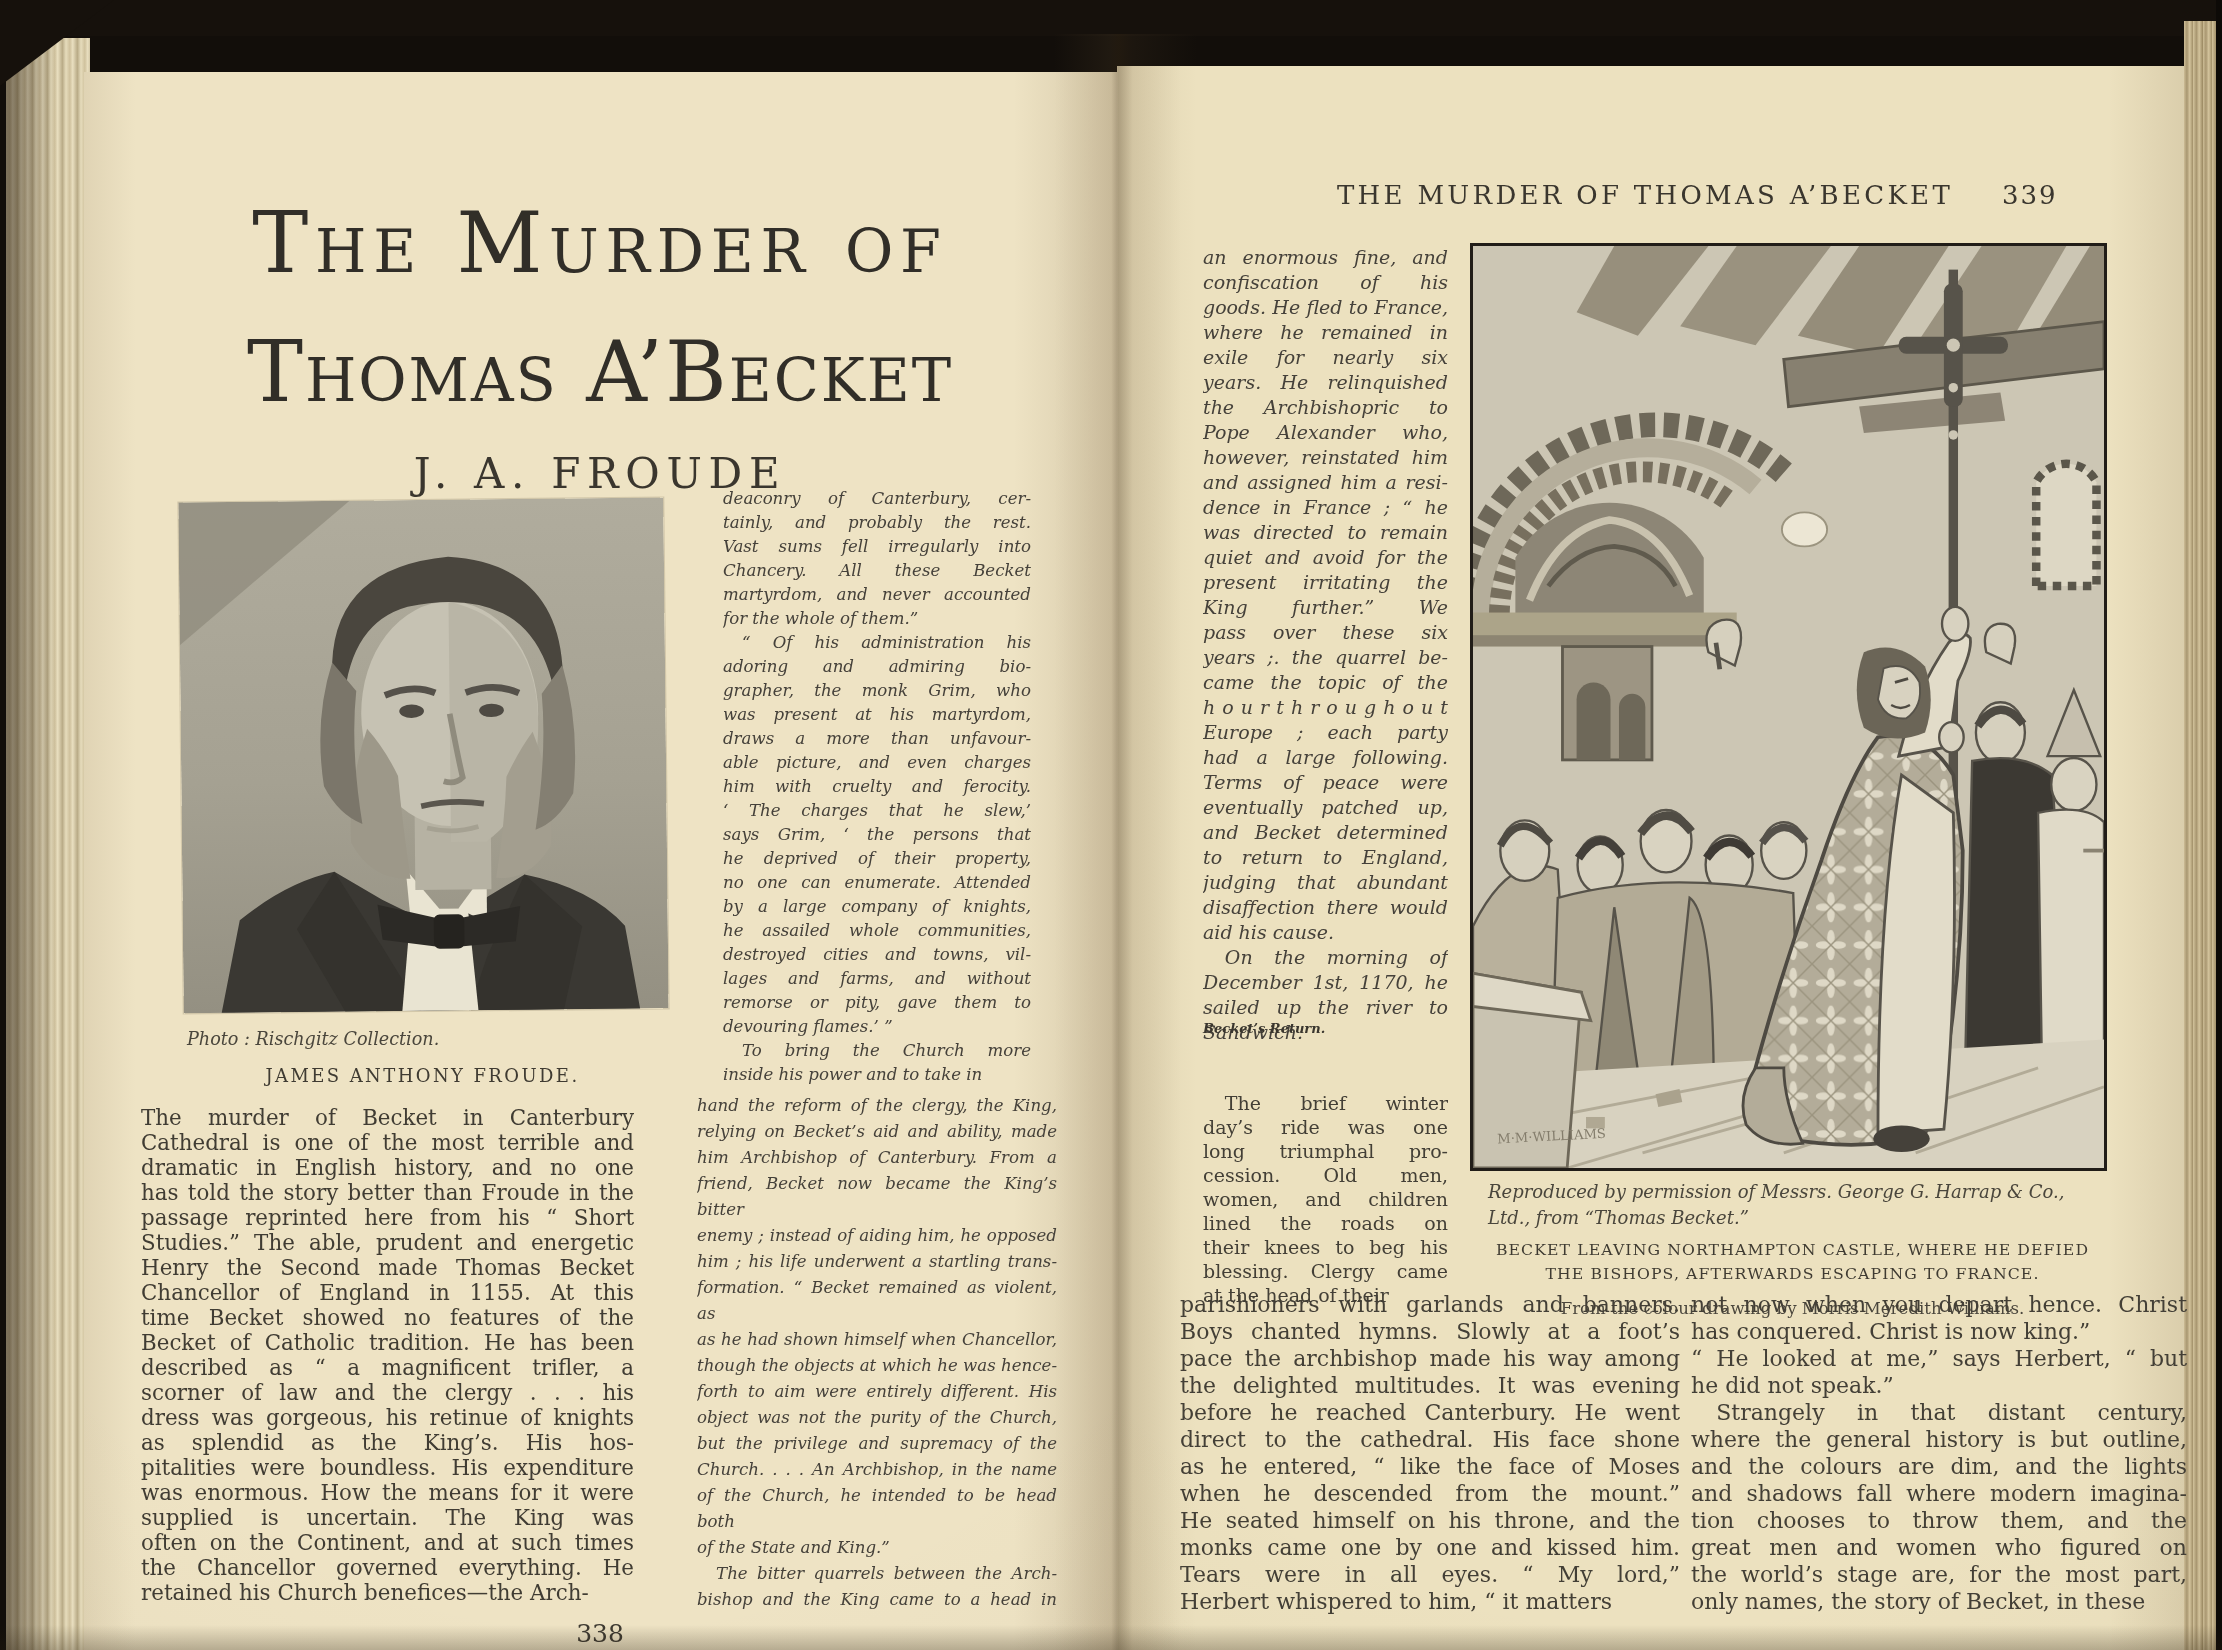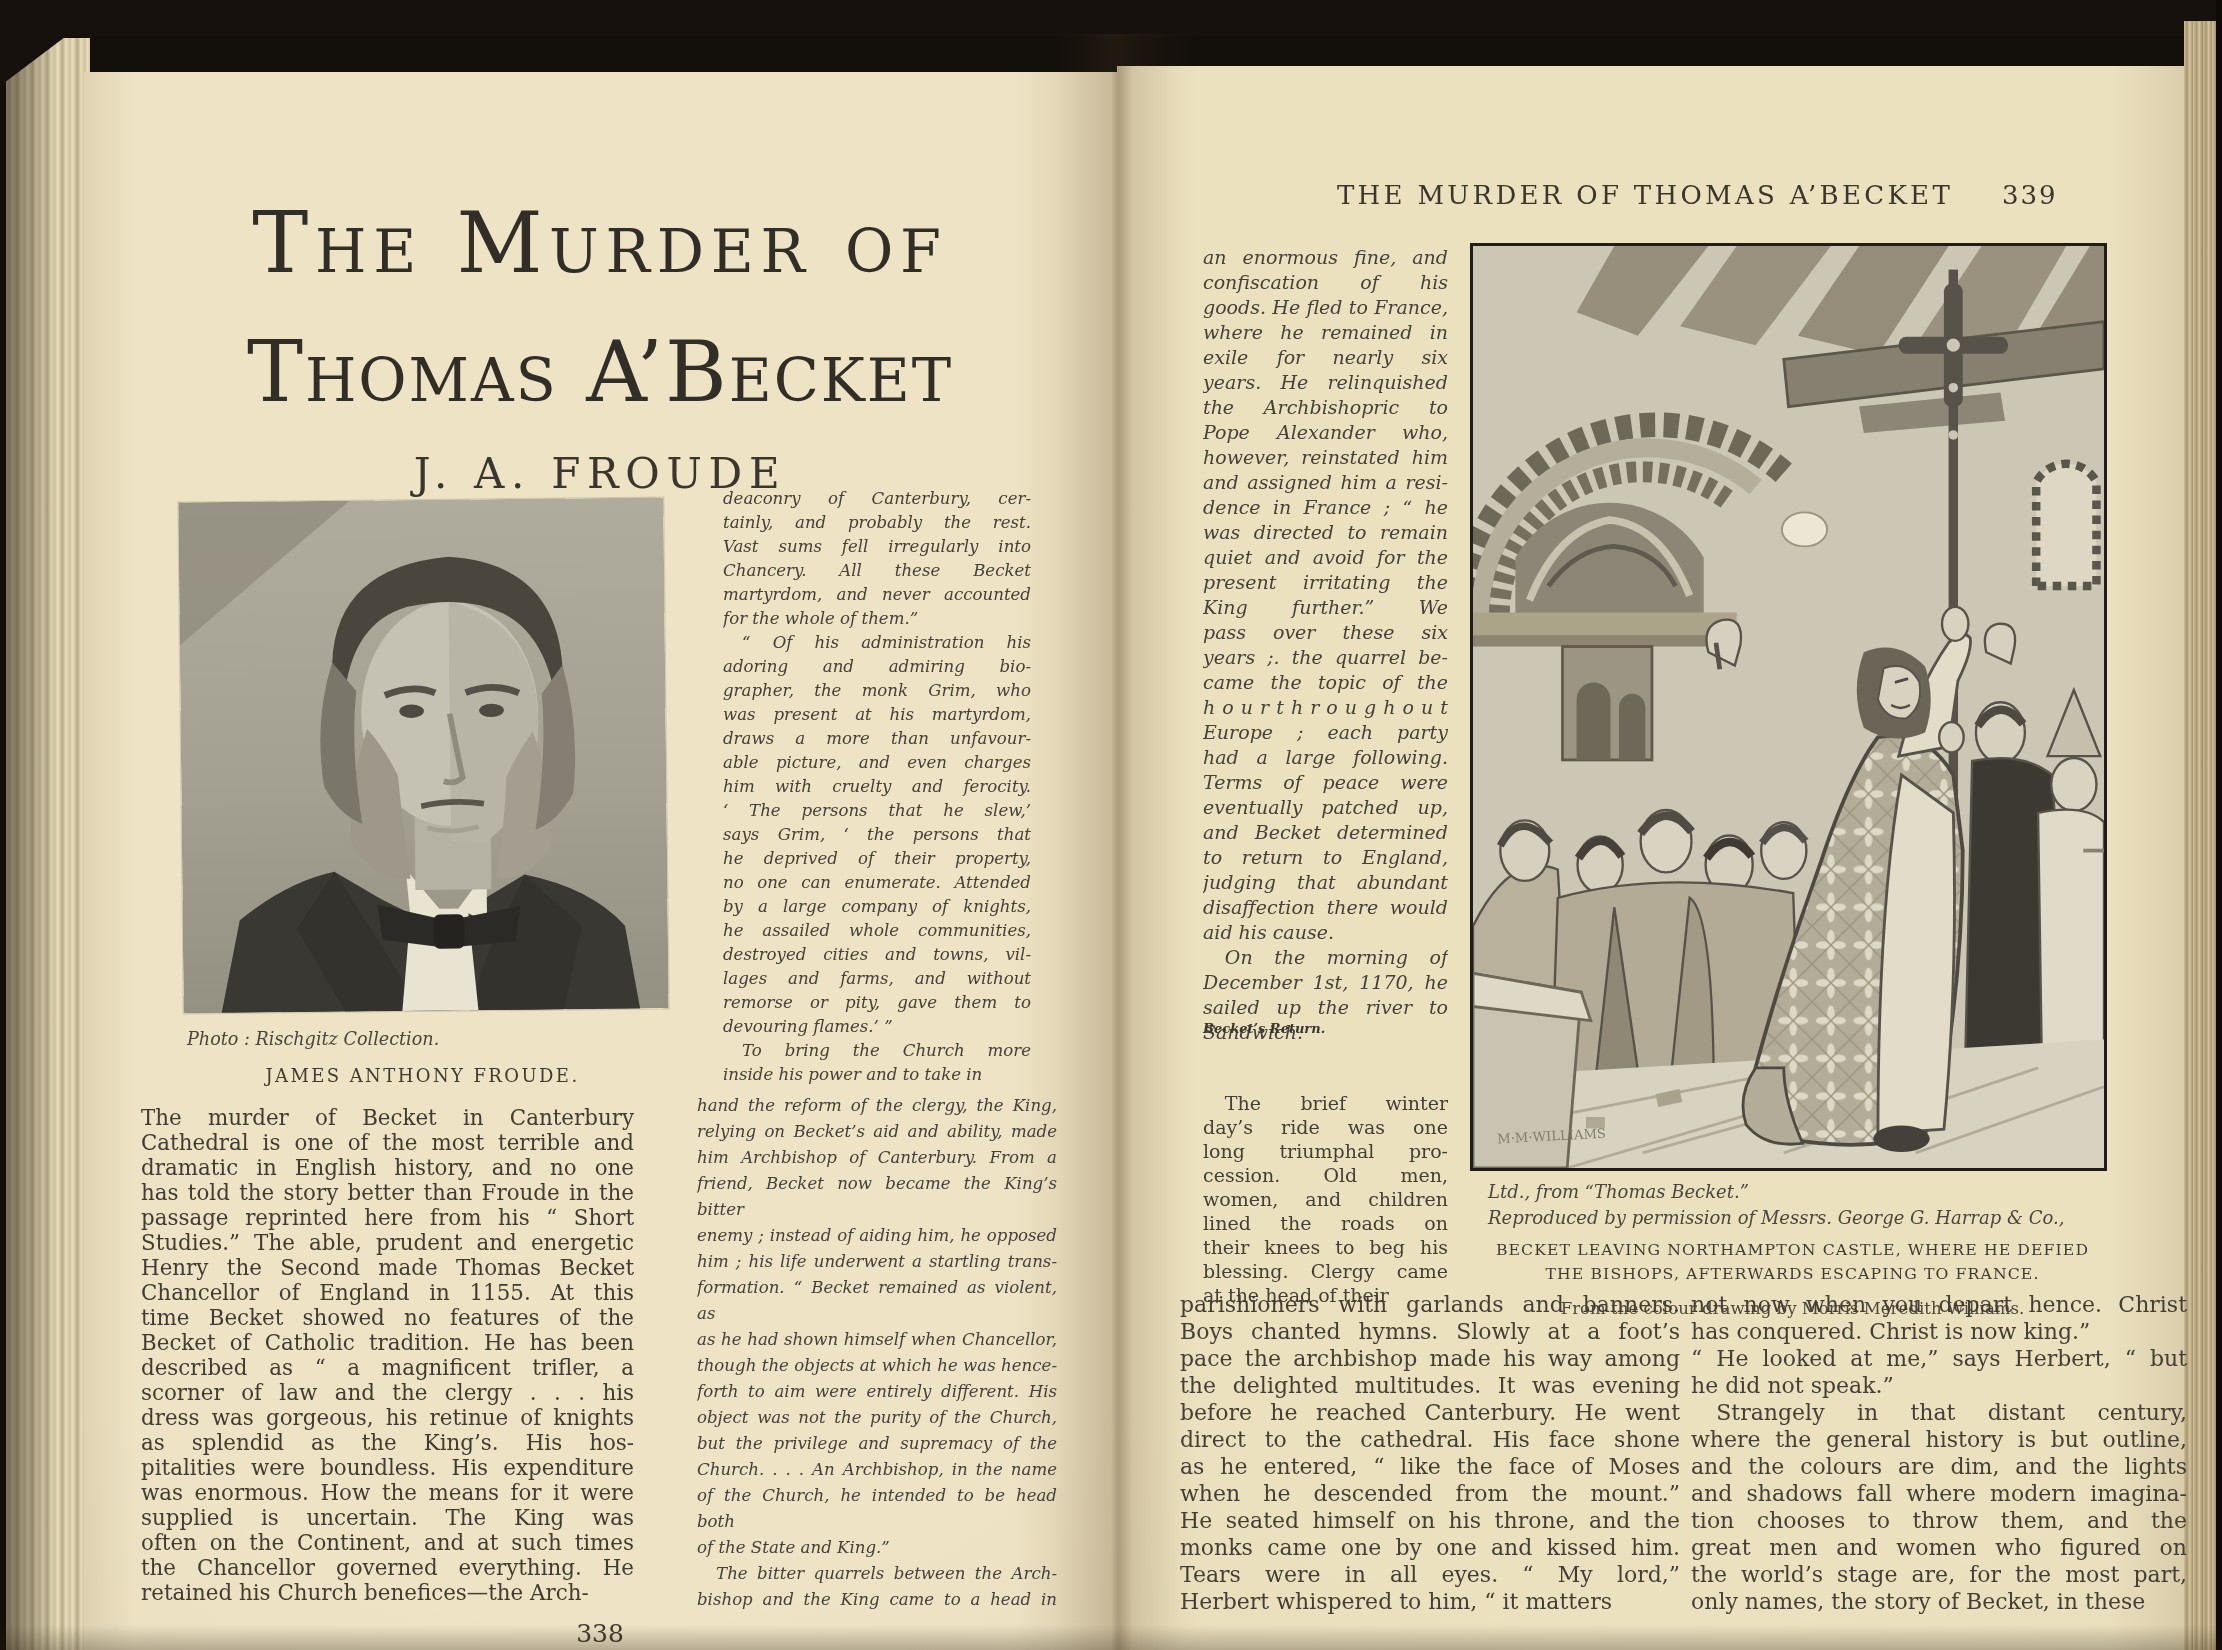--- a/index.html
+++ b/index.html
@@ -162,21 +162,21 @@
           <div class="tl tl-last">for the whole of them.”</div>
         </div>
         <div class="para ind">
           <div class="tl">“ Of his administration his</div>
           <div class="tl">adoring and admiring bio-</div>
           <div class="tl">grapher, the monk Grim, who</div>
           <div class="tl">was present at his martyrdom,</div>
           <div class="tl">draws a more than unfavour-</div>
           <div class="tl">able picture, and even charges</div>
           <div class="tl">him with cruelty and ferocity.</div>
-          <div class="tl">‘ The persons that he slew,’</div>
+          <div class="tl">‘ The charges that he slew,’</div>
           <div class="tl">says Grim, ‘ the persons that</div>
           <div class="tl">he deprived of their property,</div>
           <div class="tl">no one can enumerate.  Attended</div>
           <div class="tl">by a large company of knights,</div>
           <div class="tl">he assailed whole communities,</div>
           <div class="tl">destroyed cities and towns, vil-</div>
           <div class="tl">lages and farms, and without</div>
           <div class="tl">remorse or pity, gave them to</div>
           <div class="tl tl-last">devouring flames.’ ”</div>
         </div>
@@ -378,22 +378,22 @@
           <path d="M448,462 L462,458" stroke="#4e4a42" stroke-width="3"></path>
           <path d="M444,486 Q454,492 464,486" stroke="#4e4a42" stroke-width="2.5" fill="none"></path>
           <ellipse cx="455" cy="945" rx="30" ry="14" fill="#45413a"></ellipse>
         </g>
         <ellipse cx="352" cy="300" rx="24" ry="18" fill="#ece6d4" stroke="#9b947f" stroke-width="2"></ellipse>
         <text x="26" y="950" font-size="14" fill="#847d6c" font-family="DejaVu Serif, serif" transform="rotate(-3 26 950)">M·M·WILLIAMS</text>
       </svg>
     </div>
 
     <div class="ill-credit">
+      <div>Reproduced by permission of Messrs. George G. Harrap &amp; Co.,</div>
       <div>Ltd., from “Thomas Becket.”</div>
-      <div>Reproduced by permission of Messrs. George G. Harrap &amp; Co.,</div>
     </div>
     <div class="ill-caption">
       <div>BECKET LEAVING NORTHAMPTON CASTLE, WHERE HE DEFIED</div>
       <div>THE BISHOPS, AFTERWARDS ESCAPING TO FRANCE.</div>
     </div>
     <div class="ill-subcaption">From the colour drawing by Morris Meredith Williams.</div>
 
     <div class="bcol-l">
         <div class="para">
           <div class="tl">parishioners with garlands and banners.</div>

